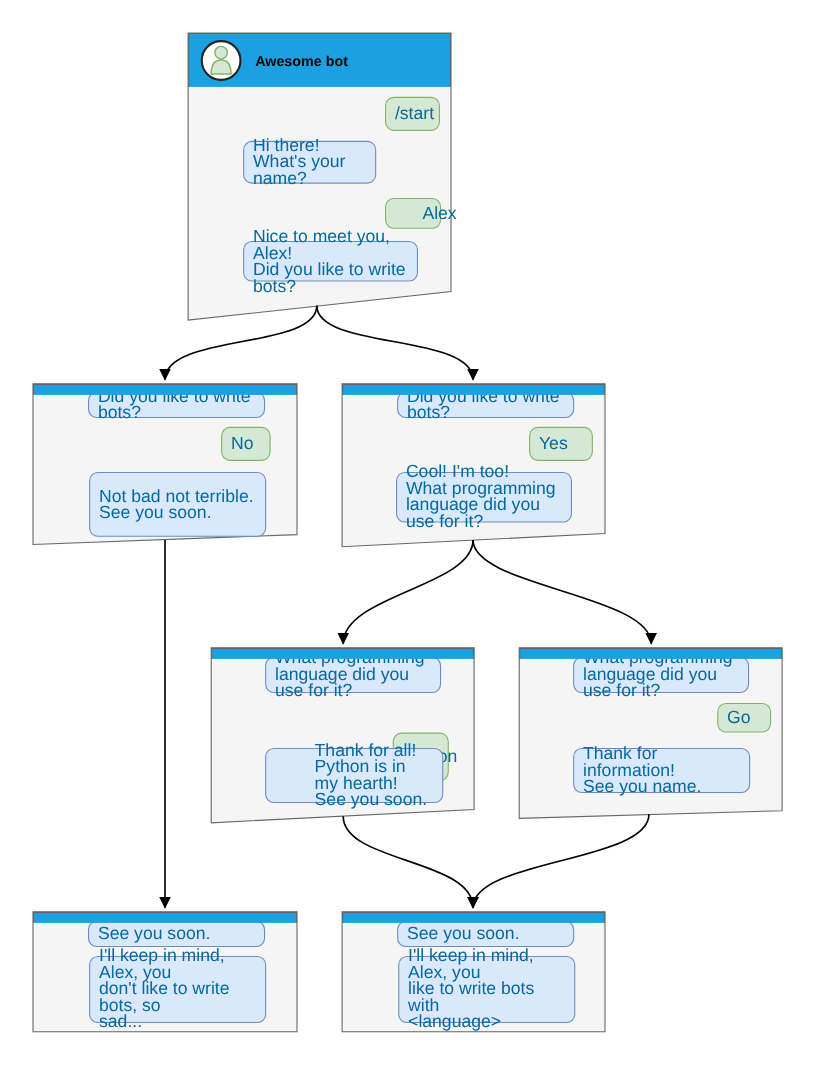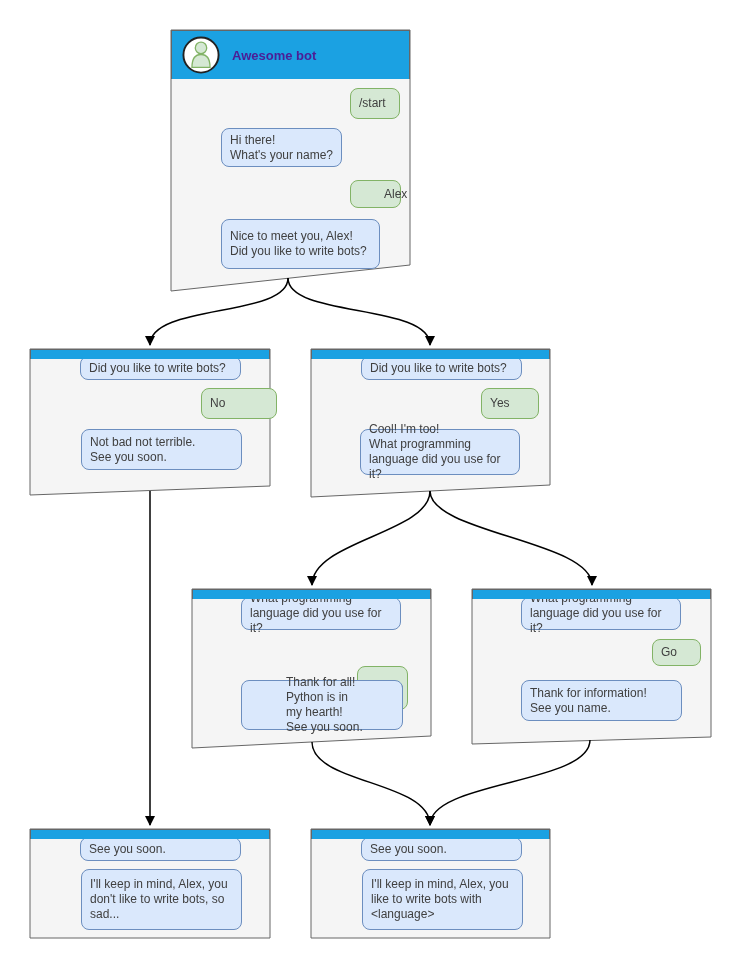--- a/index.html
+++ b/index.html
@@ -3,26 +3,26 @@
 <meta charset="utf-8">
 <style>
   html,body{margin:0;padding:0;background:#ffffff;}
   .canvas{position:relative;width:743px;height:971px;background:#ffffff;
           font-family:"Liberation Sans",sans-serif;overflow:hidden;}
   .layer{position:absolute;left:0;top:0;z-index:0;}
   .window{position:absolute;z-index:1;}
   .titlebar{position:absolute;left:0;top:0;right:0;height:49px;background:#1ba1e2;
             border:1px solid #666;border-bottom:none;box-sizing:border-box;
             display:flex;align-items:center;z-index:5;}
-  .titlebar .title{color:#4c1d95;font-weight:bold;font-size:13px;margin-left:12px;}
+  .titlebar .title{color:#000000;font-weight:bold;font-size:13px;margin-left:12px;}
   .avatar{display:inline-block;width:38px;height:38px;margin-left:10px;flex:0 0 auto;}
   .bar{position:absolute;left:0;top:0;right:0;height:10px;background:#1ba1e2;
        border:1px solid #666;border-bottom:none;box-sizing:border-box;z-index:5;}
   .bubble{position:absolute;box-sizing:border-box;border-radius:8px;
-          font-size:12px;line-height:15px;color:#404040;white-space:pre-line;
+          font-size:16px;line-height:15px;color:#0369a1;white-space:pre-line;
           display:flex;flex-direction:column;justify-content:center;
           padding:2px 8px;z-index:2;}
   .bot{background:#dae8fc;border:1px solid #6c8ebf;margin-left:40px;}
   .user{background:#d5e8d4;border:1px solid #82b366;}
 </style>
 </head>
 <body>
 
 <div class="canvas">
 
@@ -58,29 +58,29 @@
           <circle cx="20" cy="12.5" r="6" fill="#d5e8d4" stroke="#82b366" stroke-width="1.4"></circle>
           <path d="M10.5,33 C10.5,23.5 13.5,19.5 20,19.5 C26.5,19.5 29.5,23.5 29.5,33 Z" fill="#d5e8d4" stroke="#82b366" stroke-width="1.4"></path>
         </svg>
       </span>
       <span class="title">Awesome bot</span>
     </div>
     <div class="bubble user" style="left:179px;top:58px;width:50px;height:31px;">/start</div>
     <div class="bubble bot" style="left:10px;top:98px;width:121px;height:39px;">Hi there!
 What's your name?</div>
     <div class="bubble user" style="left:179px;top:150px;width:51px;height:28px;padding-left:33px;">Alex</div>
-    <div class="bubble bot" style="left:10px;top:189px;width:159px;height:50px;">Nice to meet you, Alex!
+    <div class="bubble bot" style="left:10px;top:189px;width:159px;height:37px;">Nice to meet you, Alex!
 Did you like to write bots?</div>
   </div>
 
   <div class="window" style="left:30px;top:349px;width:240px;height:146px;">
     <div class="bar"></div>
     <div class="bubble bot" style="left:10px;top:7px;width:161px;height:24px;">Did you like to write bots?</div>
-    <div class="bubble user" style="left:171px;top:39px;width:76px;height:31px;">No</div>
-    <div class="bubble bot" style="left:11px;top:80px;width:161px;height:41px;">Not bad not terrible.
+    <div class="bubble user" style="left:171px;top:39px;width:45px;height:31px;">No</div>
+    <div class="bubble bot" style="left:11px;top:80px;width:161px;height:59px;">Not bad not terrible.
 See you soon.</div>
   </div>
 
   <div class="window" style="left:311px;top:349px;width:239px;height:148px;">
     <div class="bar"></div>
     <div class="bubble bot" style="left:10px;top:7px;width:161px;height:24px;">Did you like to write bots?</div>
     <div class="bubble user" style="left:170px;top:39px;width:58px;height:31px;">Yes</div>
     <div class="bubble bot" style="left:9px;top:80px;width:160px;height:46px;">Cool! I'm too!
 What programming
 language did you use for it?</div>

